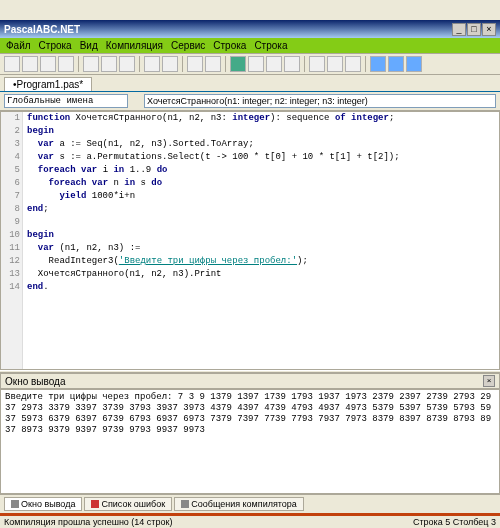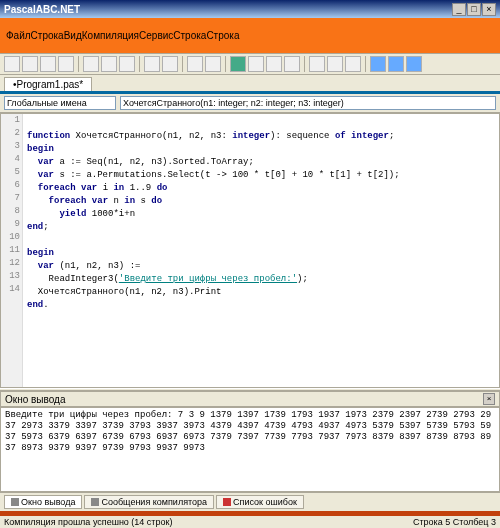--- a/index.html
+++ b/index.html
@@ -1,45 +1,45 @@
 <!DOCTYPE html>
 <html><head>
 <meta charset="utf-8">
 <style>
   * { box-sizing: border-box; margin: 0; padding: 0; }
   body { font-family: Tahoma, Arial, sans-serif; font-size: 10px; background: #ece9d8; width: 500px; height: 528px; overflow: hidden; display: flex; flex-direction: column; }
-  .titlebar { background: linear-gradient(#0a246a,#a6caf0); color: #fff; height: 18px; display: flex; align-items: center; padding: 0 4px; font-size: 10px; }
+  .titlebar { background: linear-gradient(#0a246a,#a6caf0); color: #fff; height: 18px; display: flex; align-items: center; padding: 0 4px; font-size: 10px; margin-top: 20px; }
   .titlebar .title { flex: 1; font-weight: bold; }
   .titlebar .winbtns { display: flex; gap: 1px; }
   .titlebar .winbtn { width: 14px; height: 13px; background: #d4d0c8; border: 1px solid #888; color: #000; font-size: 9px; text-align: center; line-height: 11px; }
-  .menubar { background: #f97316; display: flex; padding: 12px 6px; border-bottom: 1px solid #aca899; }
+  .menubar { background: #84cc16; display: flex; gap: 8px; padding: 2px 6px; border-bottom: 1px solid #aca899; }
   .menubar span { cursor: default; }
   .toolbar { background: #ece9d8; border-bottom: 1px solid #aca899; padding: 2px 4px; display: flex; gap: 2px; align-items: center; flex-wrap: nowrap; overflow: hidden; }
   .tb-btn { width: 16px; height: 16px; background: #f0f0f0; border: 1px solid #b0b0b0; }
   .tb-sep { width: 1px; height: 16px; background: #aca899; margin: 0 2px; }
-  .tabbar { background: #ece9d8; padding: 2px 4px 0 4px; display: flex; border-bottom: 3px solid #0369a1; }
+  .tabbar { background: #ece9d8; padding: 2px 4px 0 4px; display: flex; border-bottom: 1px solid #0369a1; }
   .tab { background: #fff; border: 1px solid #aca899; border-bottom: none; padding: 1px 8px; font-size: 10px; margin-right: 2px; }
   .globals-row { background: #ece9d8; display: flex; align-items: center; padding: 2px 4px; gap: 4px; border-bottom: 1px solid #aca899; }
   .globals-row .sel { background: #fff; border: 1px solid #7f9db9; height: 14px; font-size: 9px; padding: 0 2px; display: flex; align-items: center; }
-  .globals-row .sel.left { width: 112px; }
-  .globals-row .sel.right { flex: 1; }
+  .globals-row .sel.left { width: 124px; font-family: Liberation Mono, monospace; }
+  .globals-row .sel.right { flex: 1; margin-left: 12px; }
   .editor { flex: 1; background: #fff; overflow: hidden; display: flex; position: relative; border: 1px solid #aca899; }
   .gutter { width: 22px; background: #f0f0f0; border-right: 1px solid #ddd; font-family: "Courier New", monospace; font-size: 9px; color: #888; text-align: right; padding-right: 2px; line-height: 13px; }
-  .code { flex: 1; font-family: "Courier New", monospace; font-size: 9px; line-height: 13px; white-space: pre; color: #000; padding-left: 4px; margin-top: 16px; }
+  .code { flex: 1; font-family: "Courier New", monospace; font-size: 9px; line-height: 13px; white-space: pre; color: #000; padding-left: 4px; }
   .kw { color: #000080; font-weight: bold; }
   .str { color: #008080; text-decoration: underline; }
   .splitter { height: 3px; background: #ece9d8; border-top: 1px solid #fff; border-bottom: 1px solid #aca899; cursor: ns-resize; }
   .out-title { background: #ece9d8; border: 1px solid #aca899; padding: 1px 4px; font-size: 10px; display: flex; align-items: center; }
   .out-title .x { margin-left: auto; width: 12px; height: 12px; background: #d4d0c8; border: 1px solid #888; text-align: center; line-height: 10px; font-size: 8px; }
-  .output { height: 85px; background: #fff; border: 1px solid #aca899; font-family: "Courier New", monospace; font-size: 9px; line-height: 11px; padding: 2px 4px; overflow: hidden; word-break: break-all; white-space: normal; }
+  .output { height: 105px; background: #fff; border: 1px solid #aca899; font-family: "Courier New", monospace; font-size: 9px; line-height: 11px; padding: 2px 4px; overflow: hidden; word-break: break-all; white-space: normal; }
   .bottom-tabs { background: #ece9d8; display: flex; gap: 2px; padding: 2px 4px; border-top: 1px solid #aca899; }
   .bottom-tab { background: #f5f3ea; border: 1px solid #aca899; padding: 1px 6px; font-size: 9px; display: flex; align-items: center; gap: 2px; }
   .bottom-tab.active { background: #fff; }
   .bt-icon { width: 8px; height: 8px; display: inline-block; }
-  .statusbar { background: #ece9d8; border-top: 5px solid #c2410c; display: flex; padding: 1px 4px; font-size: 9px; }
+  .statusbar { background: #ece9d8; border-top: 3px solid #c2410c; display: flex; padding: 1px 4px; font-size: 9px; }
   .statusbar .s-left { flex: 1; }
 </style>
 </head>
 <body>
 
 <div class="titlebar">
   <span class="title">PascalABC.NET</span>
   <div class="winbtns">
     <div class="winbtn">_</div>
     <div class="winbtn">□</div>
@@ -126,25 +126,25 @@
 </div>
 <div class="output" id="output">Введите три цифры через пробел: 7 3 9
 1379 1397 1739 1793 1937 1973 2379 2397 2739 2793 2937 2973 3379 3397 3739 3793 3937 3973 4379 4397 4739 4793 4937 4973 5379 5397 5739 5793 5937 5973 6379 6397 6739 6793 6937 6973 7379 7397 7739 7793 7937 7973 8379 8397 8739 8793 8937 8973 9379 9397 9739 9793 9937 9973</div>
 
 <div class="bottom-tabs">
   <div class="bottom-tab active">
     <span class="bt-icon" style="background:#888"></span>
     <span>Окно вывода</span>
   </div>
   <div class="bottom-tab">
+    <span class="bt-icon" style="background:#c33"></span>
+    <span>Список ошибок</span>
+  </div>
+  <div class="bottom-tab">
     <span class="bt-icon" style="background:#888"></span>
     <span>Сообщения компилятора</span>
-  </div>
-  <div class="bottom-tab">
-    <span class="bt-icon" style="background:#c33"></span>
-    <span>Список ошибок</span>
   </div>
 </div>
 
 <div class="statusbar">
   <span class="s-left">Компиляция прошла успешно (14 строк)</span>
   <span>Строка  5 Столбец  3</span>
 </div>
 
 </body></html>

